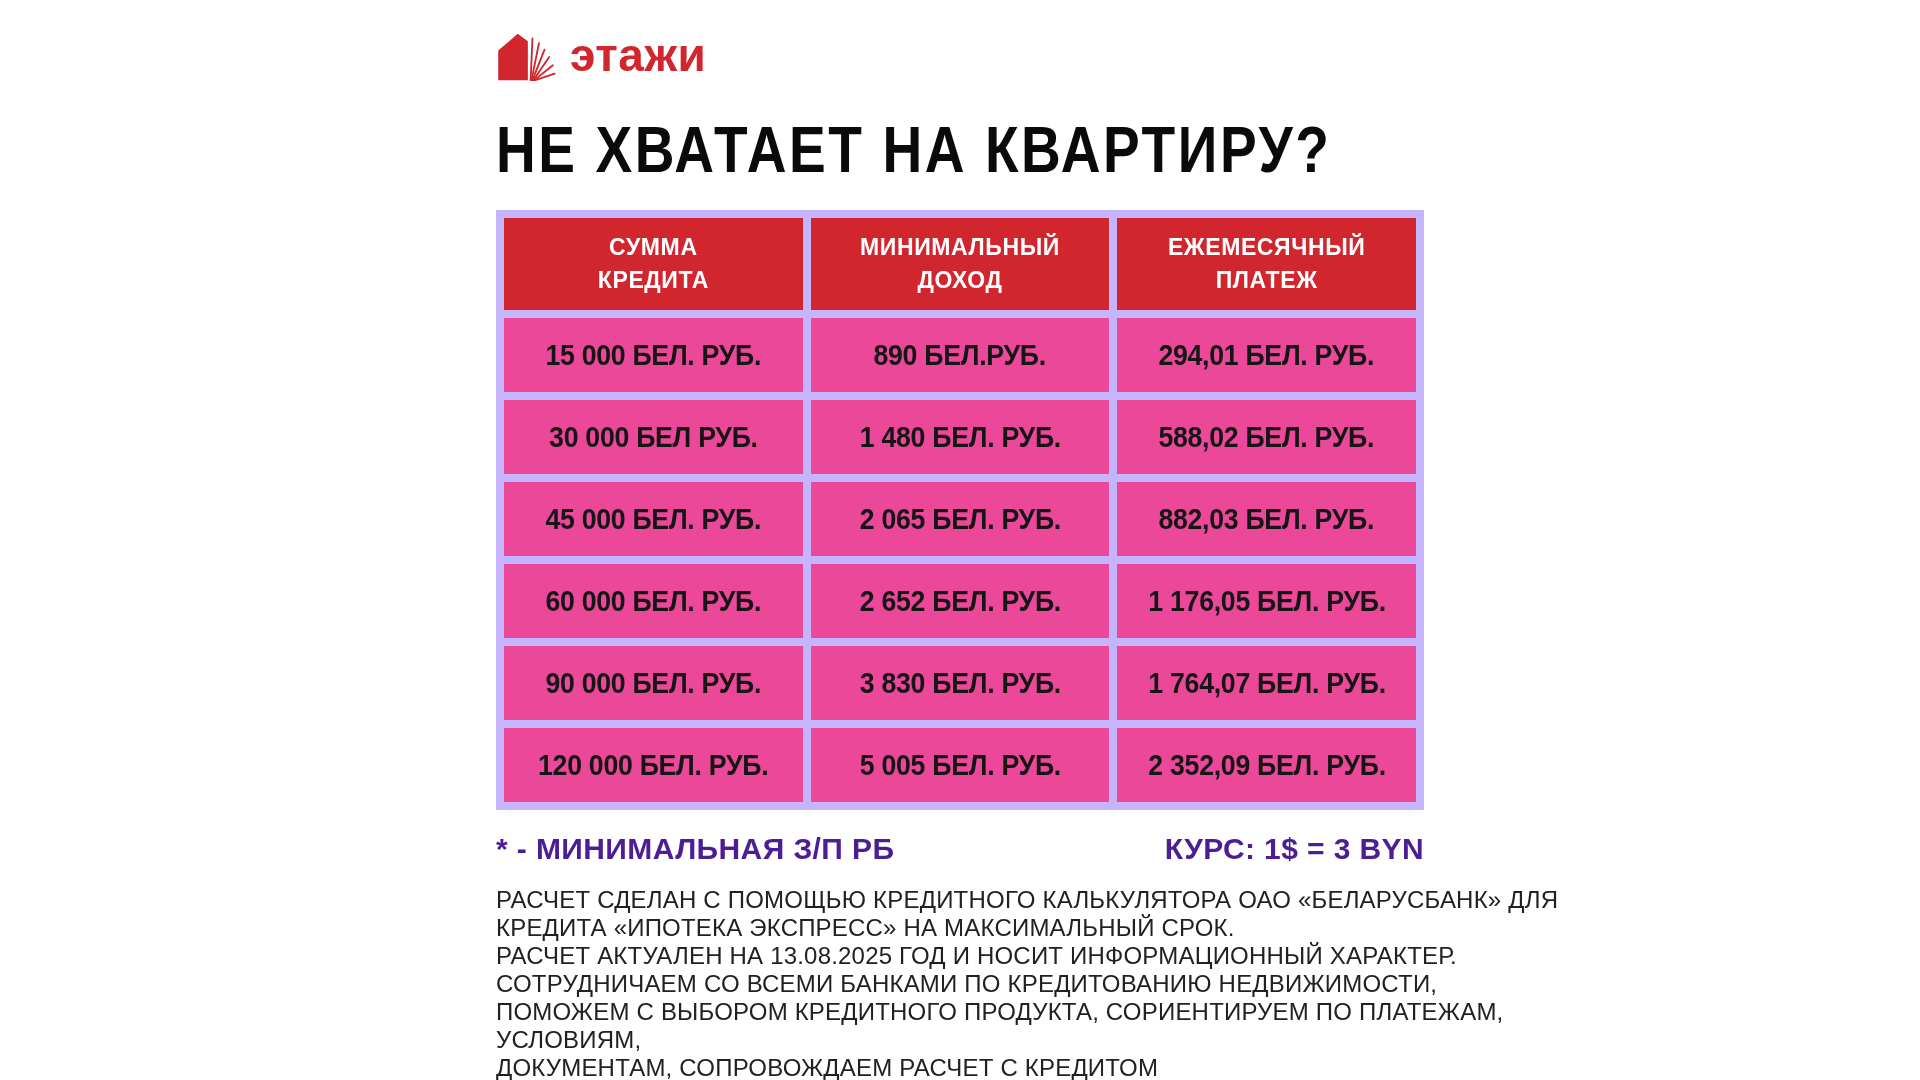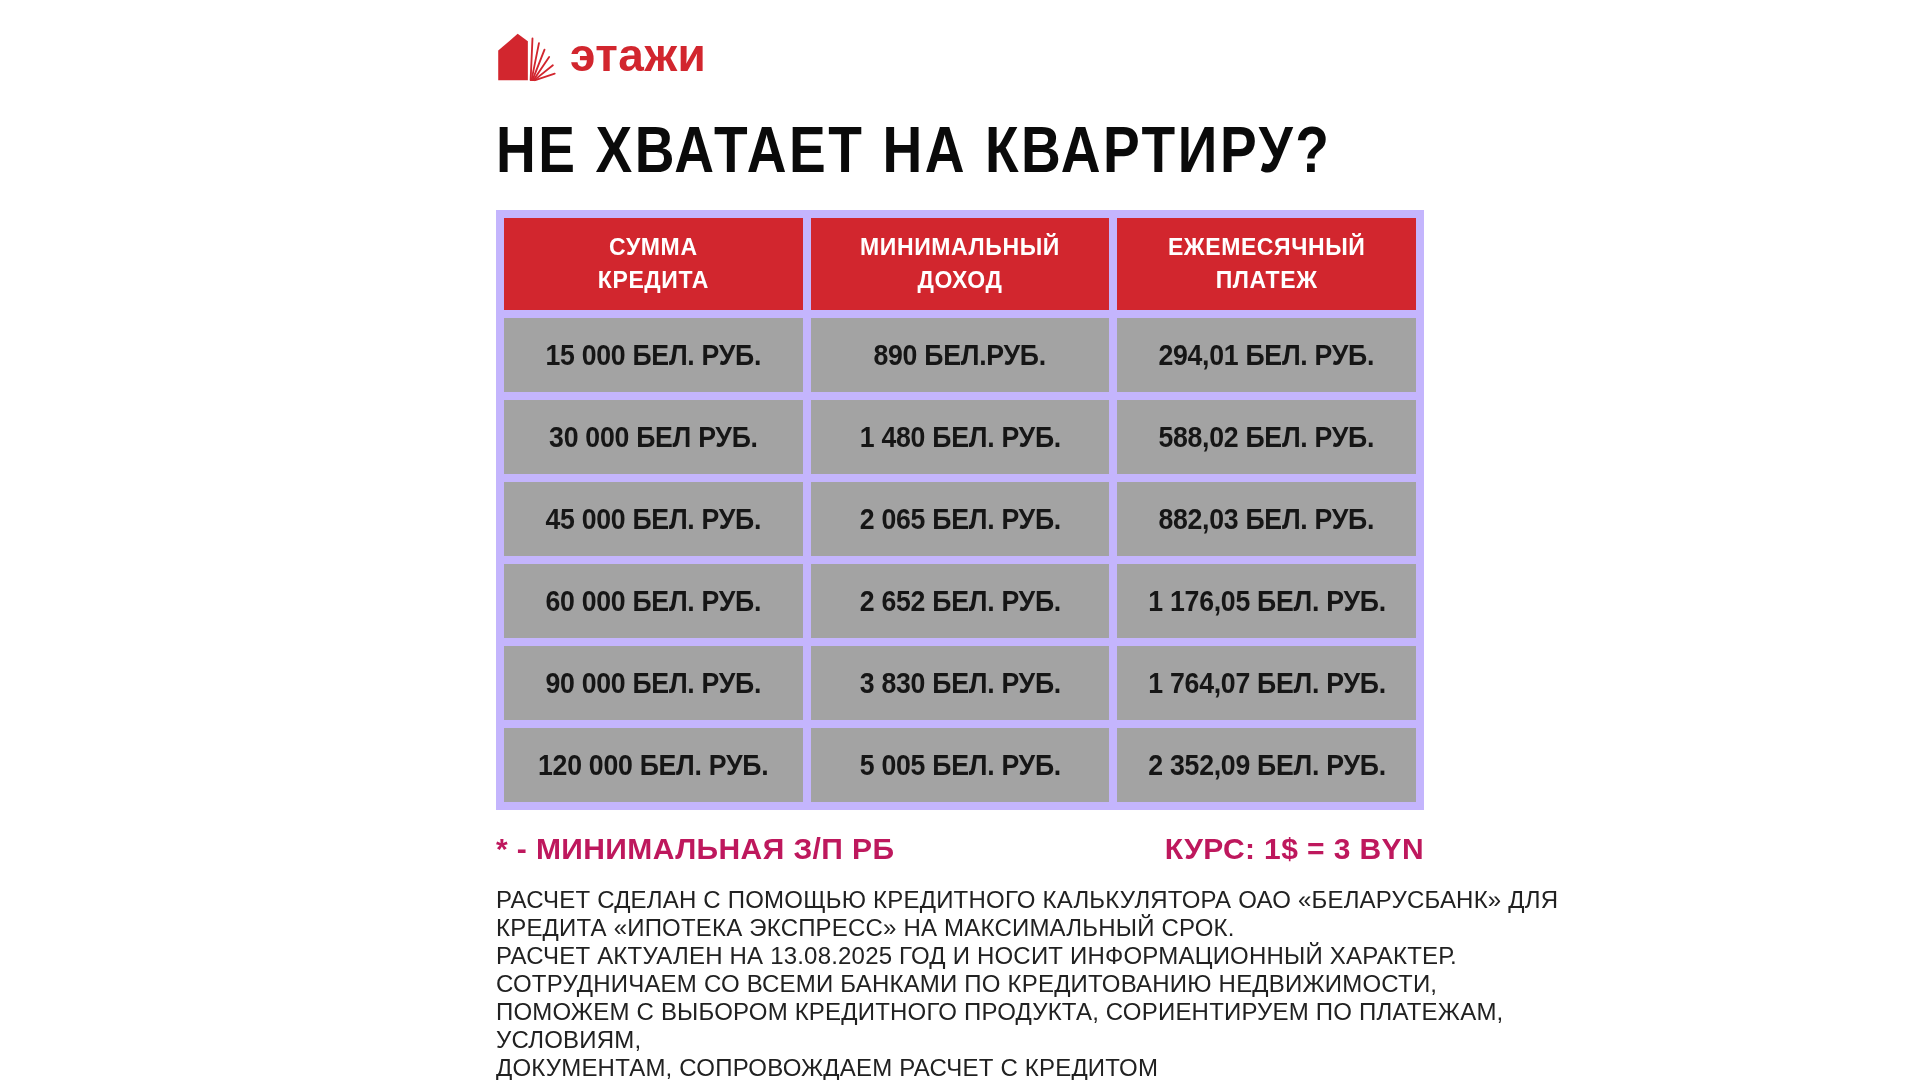--- a/index.html
+++ b/index.html
@@ -20,29 +20,29 @@
                 transform-origin: 0 50%; }
 
   
   table.credit-table { margin-top: 30px; width: 928px; border-collapse: collapse;
                        table-layout: fixed; }
   .credit-table th, .credit-table td { border: 8px solid #c4b5fd; text-align: center;
                                        vertical-align: middle; }
   .credit-table th { background: #d2262e; color: #ffffff; height: 100px; font-size: 23px;
                      font-weight: bold; letter-spacing: 0.6px; white-space: pre-line;
                      line-height: 1.45; }
-  .credit-table td { height: 82px; background: #a3a3a3; color: #161616; font-size: 29px;
+  .credit-table td { height: 82px; background: #ec4899; color: #161616; font-size: 29px;
                      font-weight: bold; }
   .credit-table td .cell-text { display: inline-block; transform: scaleX(0.92);
                                 letter-spacing: -0.3px; white-space: nowrap; }
 
   
   .notes-row { margin-top: 22px; width: 928px; display: flex; justify-content: space-between;
                align-items: baseline; }
-  .footnote, .exchange-rate { font-size: 30px; font-weight: bold; color: #be185d;
+  .footnote, .exchange-rate { font-size: 30px; font-weight: bold; color: #4c1d95;
                               letter-spacing: 0.4px; white-space: nowrap; }
 
   
   .disclaimer { margin-top: 20px; color: #212121; }
   .disclaimer-line { font-size: 24px; line-height: 28px; letter-spacing: 0.2px;
                      white-space: nowrap; }
 </style>
 </head>
 <body>
 

